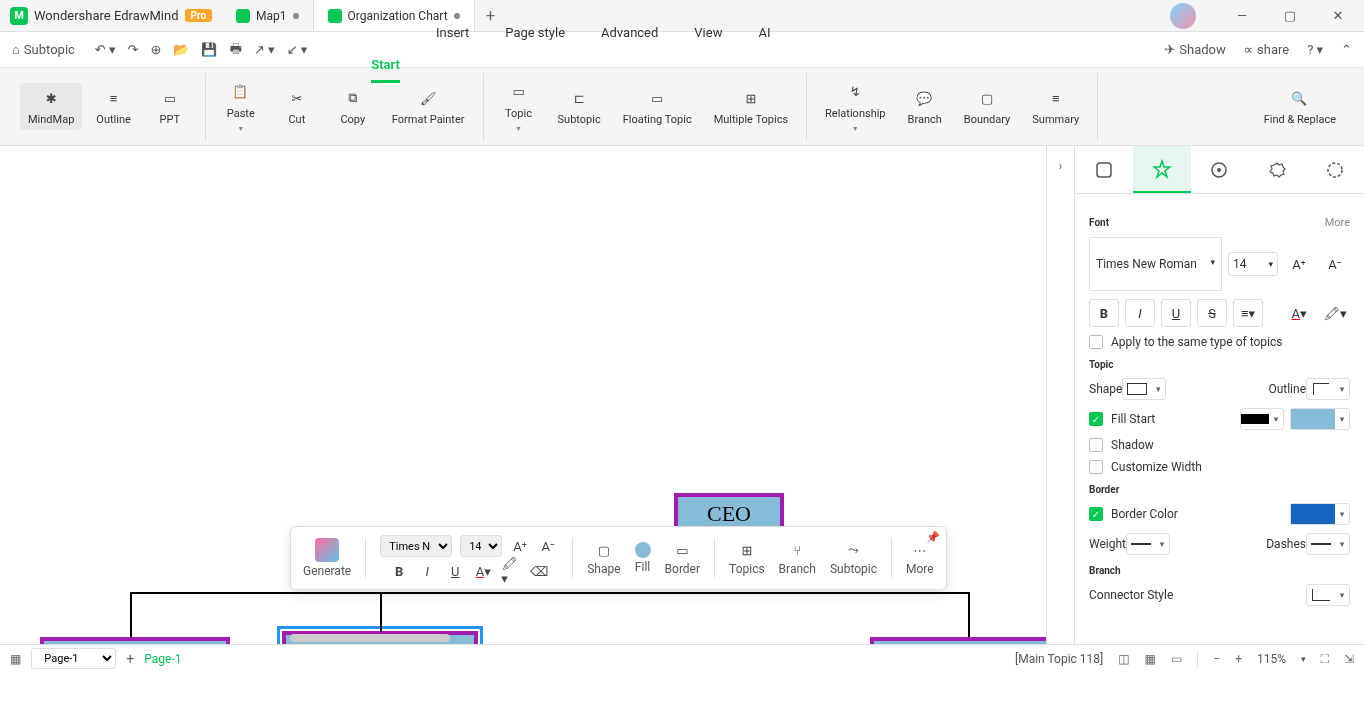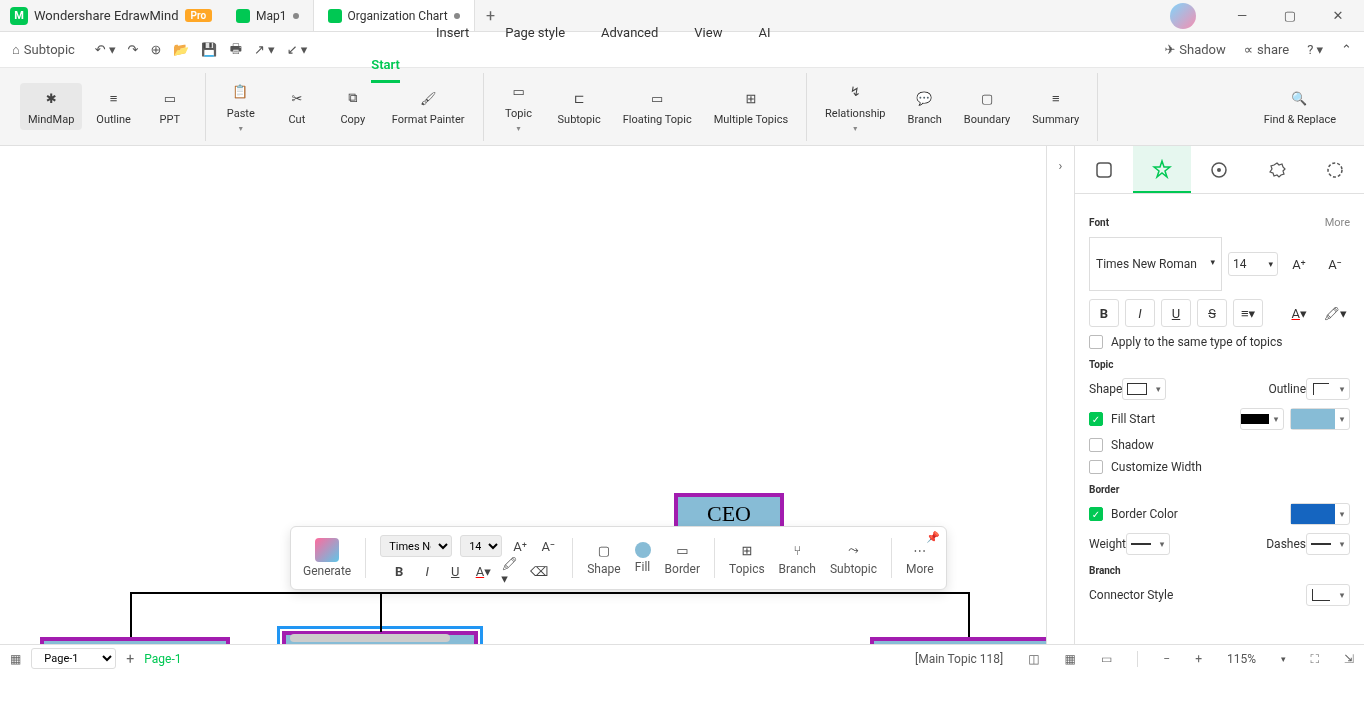--- a/index.html
+++ b/index.html
@@ -68,21 +68,21 @@
 .rp-label{font-size:12px;color:#333;}
 .rp-field{display:flex;justify-content:space-between;align-items:center;margin:8px 0;}
 .rp-swatch{width:60px;height:22px;border:1px solid #ddd;border-radius:3px;display:flex;align-items:center;}
 .rp-color{flex:1;height:100%;}
 .rp-caret{width:14px;display:flex;align-items:center;justify-content:center;font-size:9px;color:#666;}
 .statusbar{height:28px;border-top:1px solid #e0e0e0;display:flex;align-items:center;padding:0 10px;gap:10px;font-size:12px;color:#555;background:#fff;}
 .sb-select{border:1px solid #ddd;border-radius:3px;padding:2px 20px 2px 8px;font-size:11px;background:#fff;}
 .sb-add{cursor:pointer;color:#666;font-size:14px;}
 .sb-active{color:#00c853;}
 .sb-sep{width:1px;height:16px;background:#ddd;}
-.sb-right{margin-left:auto;display:flex;align-items:center;gap:25px;}
+.sb-right{margin-left:auto;display:flex;align-items:center;gap:15px;}
 .sb-icon{cursor:pointer;color:#666;}
 svg{display:block;}
 .hscroll{position:absolute;bottom:2px;left:290px;width:160px;height:8px;background:#ccc;border-radius:4px;}
 </style>
 </head>
 <body>
 
 <div class="titlebar">
   <div class="app-title">
     <div class="app-icon">M</div>

